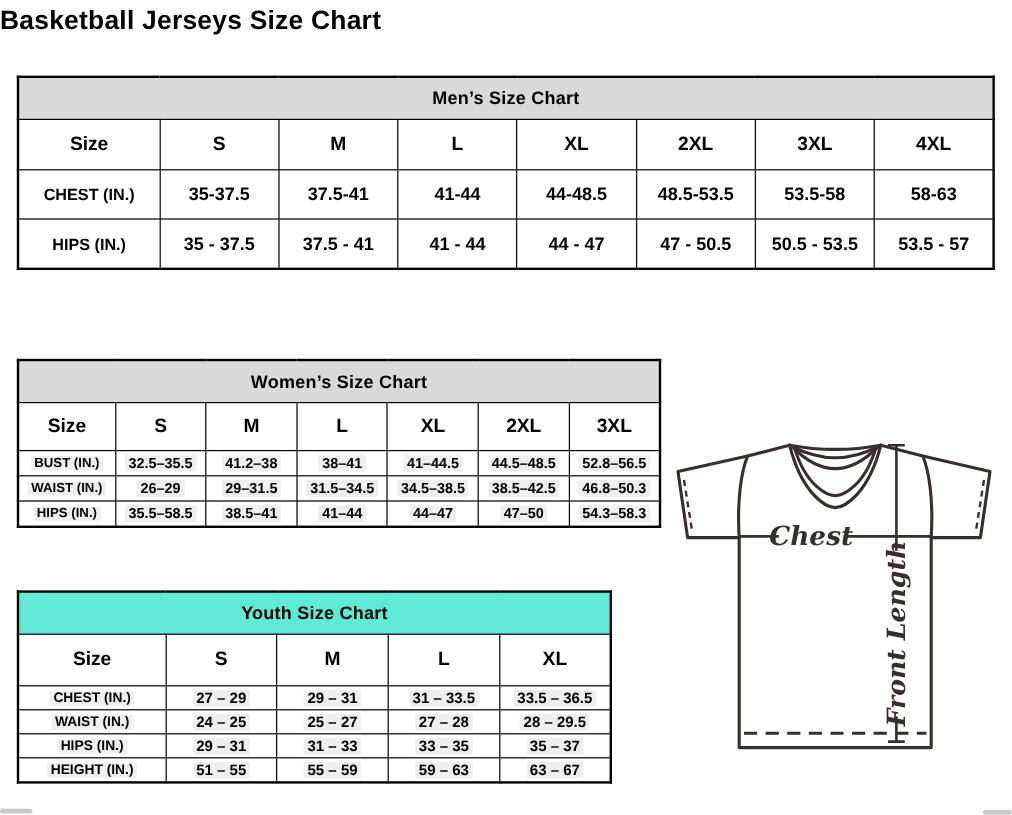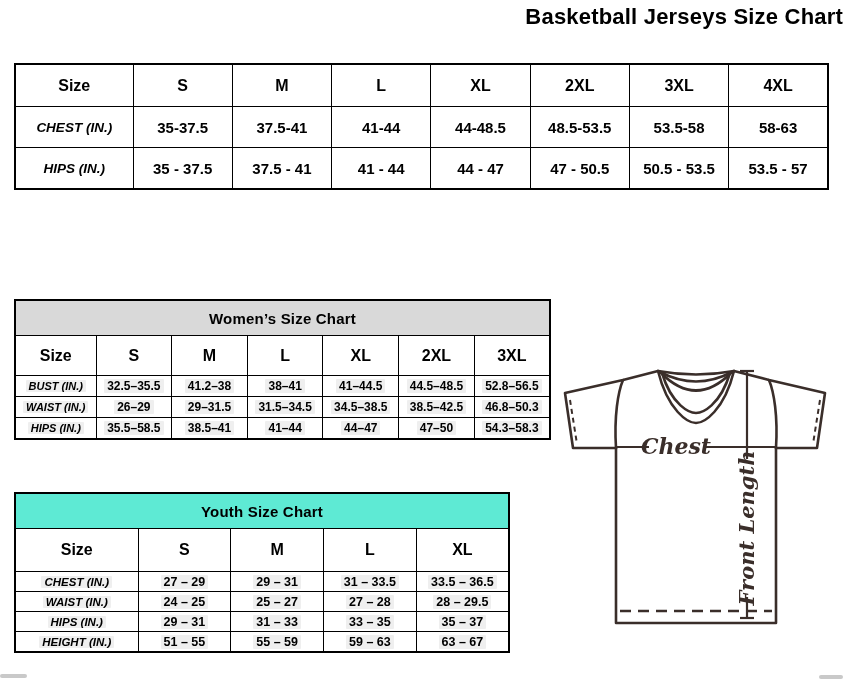--- a/index.html
+++ b/index.html
@@ -2,36 +2,36 @@
 <html><head>
 <meta charset="utf-8">
 <style>
   html,body{margin:0;padding:0;}
   body{
     width:843px;height:679px;position:relative;overflow:hidden;
     background:#ffffff;font-family:"Liberation Sans",sans-serif;color:#000;
   }
   .page-title{
     position:absolute;top:4px;left:0;width:843px;margin:0;
-    text-align:right;font-size:22px;font-weight:bold;letter-spacing:.2px;
+    text-align:left;font-size:22px;font-weight:bold;letter-spacing:.2px;
   }
   table{
     border-collapse:collapse;table-layout:fixed;background:#fff;
     border:2px solid #000;position:absolute;
   }
   th,td{
     border:1.5px solid #000;text-align:center;vertical-align:middle;
     padding:0;overflow:hidden;white-space:nowrap;
   }
   tr.caption-row th{
     background:#d9d9d9;font-size:15px;font-weight:bold;letter-spacing:.2px;
     border-bottom:1.5px solid #000;
   }
   tr.size-row th{font-size:16px;font-weight:bold;}
-  tbody th{font-weight:bold;font-style:italic;}
+  tbody th{font-weight:bold;}
   tbody td{font-weight:bold;}
 
   
   #mens-table{left:14px;top:63px;width:815px;}
   #mens-table .c-label{width:118px;}
   #mens-table tr.caption-row th{height:34px;}
   #mens-table tr.size-row th{height:41px;}
   #mens-table tbody th,#mens-table tbody td{height:40px;}
   #mens-table tbody th{font-size:13.5px;}
   #mens-table tbody td{font-size:15px;}
@@ -77,20 +77,23 @@
 <body>
 
 <h1 class="page-title">Basketball Jerseys Size Chart</h1>
 
 <table id="mens-table">
   <colgroup>
       <col class="c-label">
       <col span="7">
     </colgroup>
   <thead>
+    <tr class="caption-row">
+      <th colspan="8" style="background: rgb(217, 217, 217);">Men’s Size Chart</th>
+    </tr>
     <tr class="size-row">
         <th>Size</th>
         <th>S</th>
         <th>M</th>
         <th>L</th>
         <th>XL</th>
         <th>2XL</th>
         <th>3XL</th>
         <th>4XL</th>
       </tr>

